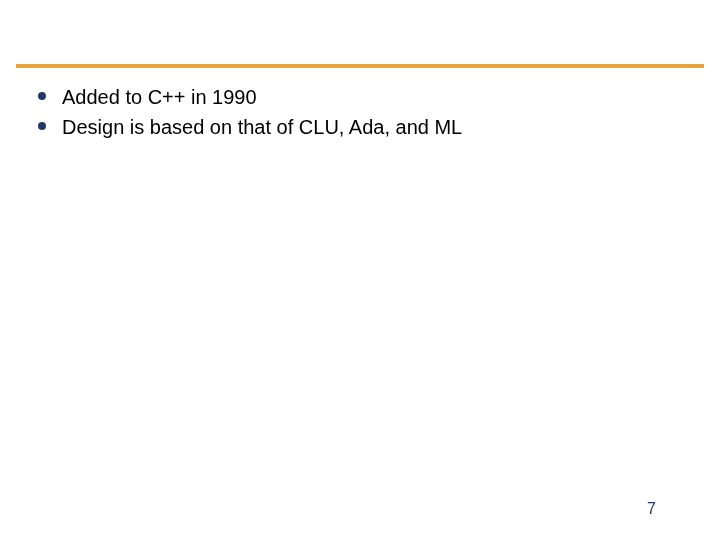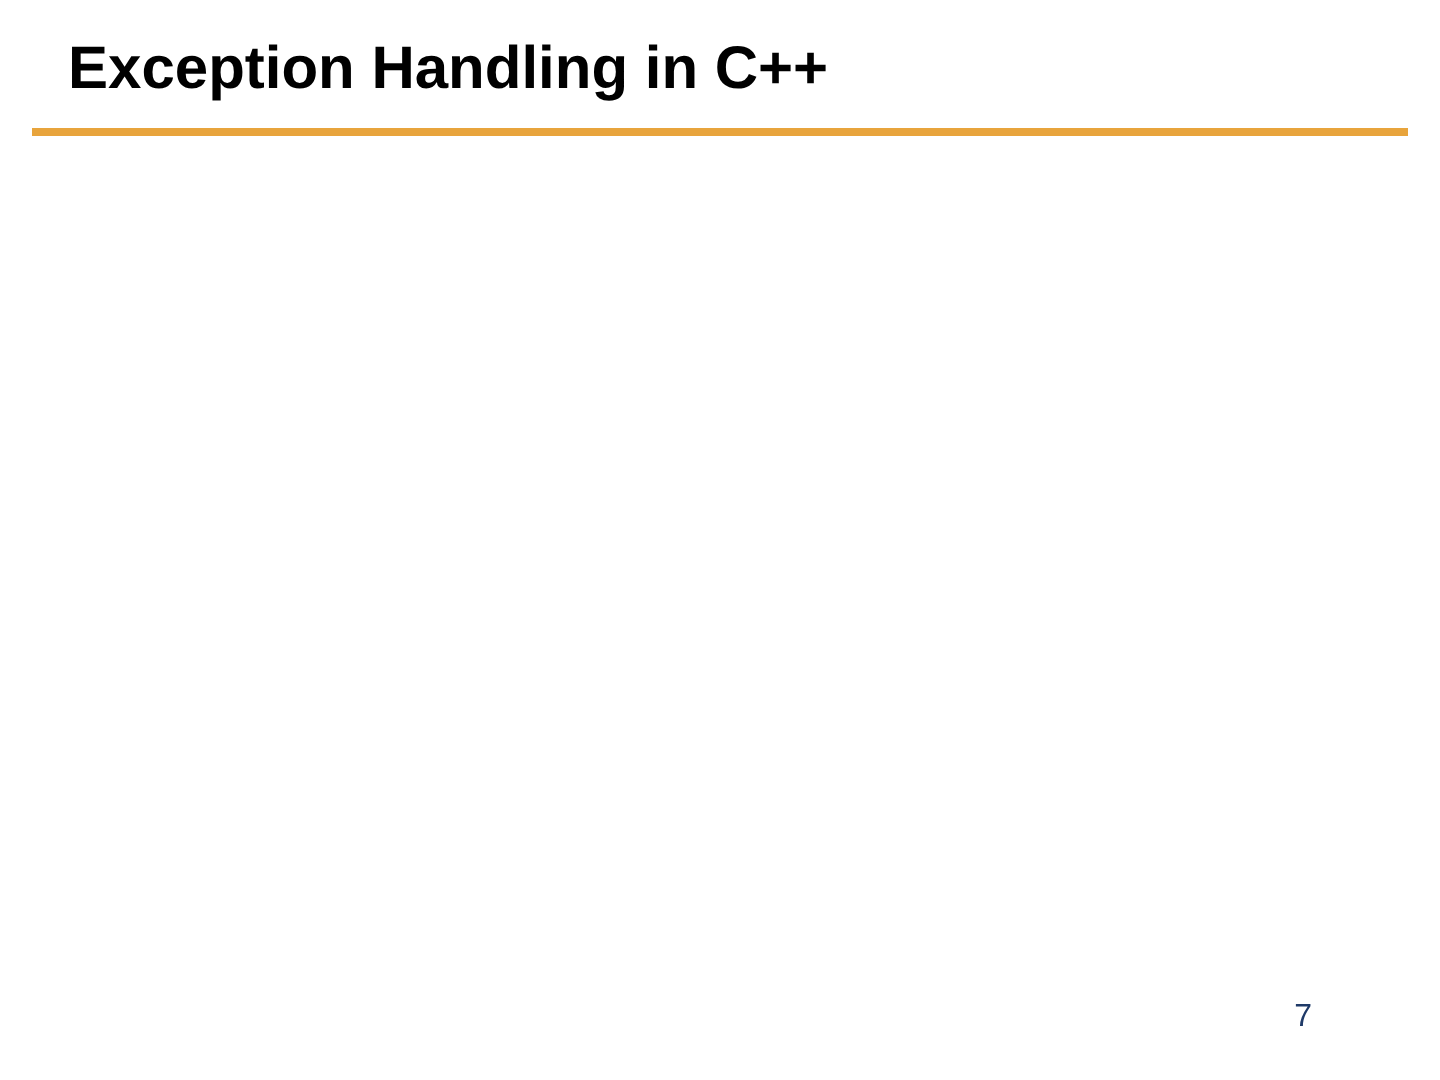--- a/index.html
+++ b/index.html
@@ -64,18 +64,27 @@
     bottom: 22px;
     right: 64px;
     font-size: 16px;
     color: #1f3a68;
   }
 </style>
 </head>
 <body>
 
 <div class="slide">
-  <div class="title">Exception Handling in C++</div>
   <div class="underline"></div>
 
+  <div class="content">
+    <div class="bullet-item">
+      <div class="bullet-dot"></div>
+      <div class="bullet-text">Added to C++ in 1990</div>
+    </div>
+    <div class="bullet-item">
+      <div class="bullet-dot"></div>
+      <div class="bullet-text">Design is based on that of CLU, Ada, and ML</div>
+    </div>
+  </div>
 
   <div class="page-number">7</div>
 </div>
 
 </body></html>

